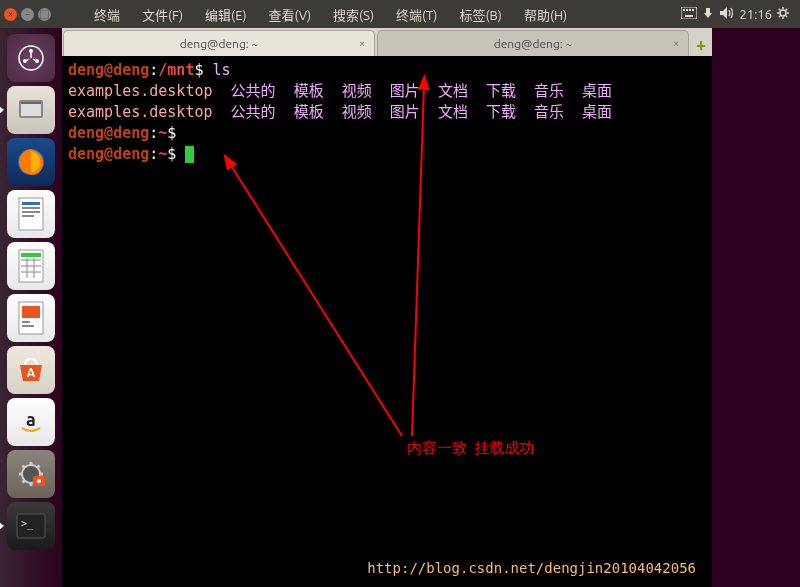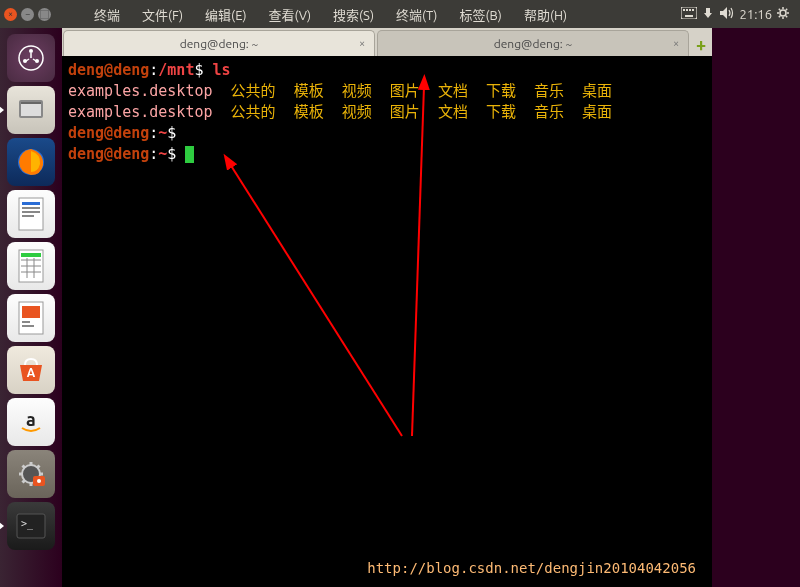--- a/index.html
+++ b/index.html
@@ -106,23 +106,23 @@
   font-family: "DejaVu Sans Mono", "Noto Sans Mono CJK SC", monospace;
   font-size: 15px;
   line-height: 21px;
   color: #fff;
   position: relative;
 }
 .line { white-space: pre; }
 .user { color: #c2410c; font-weight: bold; }
 .path { color: #ef4444; font-weight: bold; }
 .dollar { color: #fff; }
-.cmd { color: #ef4444; font-weight: bold; }
+.cmd { color: #f0abfc; }
 .file { color: #fca5a5; }
-.dir { color: #eab308; font-weight: normal; }
+.dir { color: #f0abfc; font-weight: normal; }
 .cursor-block {
   display: inline-block;
   width: 9px; height: 17px;
   background: #2ecc40;
   vertical-align: text-bottom;
 }
 
 
 .annotation-text {
   position: absolute;
@@ -285,15 +285,18 @@
 
     <svg class="arrow-svg" style="left:0;top:0" width="738" height="520">
       <defs>
         <marker id="ah" markerWidth="10" markerHeight="10" refX="2" refY="3" orient="auto">
           <path d="M0,0 L0,6 L8,3 Z" fill="#ff0000"></path>
         </marker>
       </defs>
       <line x1="340" y1="380" x2="168" y2="108" stroke="#ff0000" stroke-width="2" marker-end="url(#ah)"></line>
       <line x1="350" y1="380" x2="362" y2="30" stroke="#ff0000" stroke-width="2" marker-end="url(#ah)"></line>
     </svg>
+    <div class="annotation-text" style="left:345px; top:382px;">
+      <span>内容一致</span>&nbsp;&nbsp;<span>挂载成功</span>
+    </div>
     <div class="watermark">http://blog.csdn.net/dengjin20104042056</div>
   </div>
 </div>
 
 </body></html>

